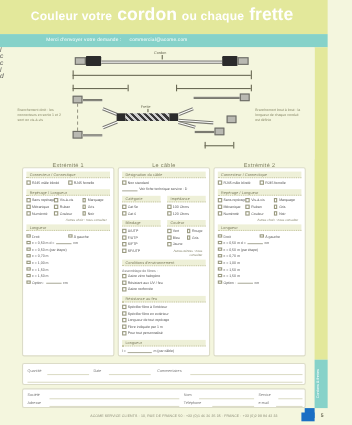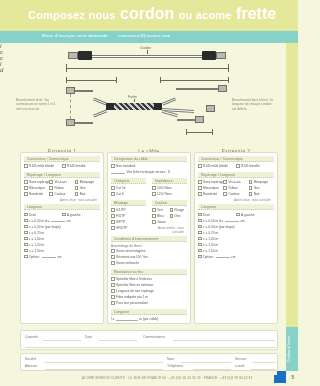--- a/index.html
+++ b/index.html
@@ -137,23 +137,23 @@
   .foot-logo {
     position: absolute; right: 12px; top: 375px; width: 12px; height: 8px;
     background: #1a6fc4;
   }
 </style>
 </head>
 <body>
 
 <div class="header"></div>
 <div class="header-title">
-  <span class="ht-sm">Composez nous</span>
+  <span class="ht-sm">Couleur votre</span>
   <span class="ht-xl">cordon</span>
-  <span class="ht-sm">ou acome</span>
+  <span class="ht-sm">ou chaque</span>
   <span class="ht-xl">frette</span>
 </div>
 <div class="subband"></div>
 <div class="subband-txt">
   <span>Merci d'envoyer votre demande :</span>
   <span class="subband-mail">commercial@acome.com</span>
 </div>
 
 <div class="right-strip"></div>
 <div class="tab-teal"></div>

